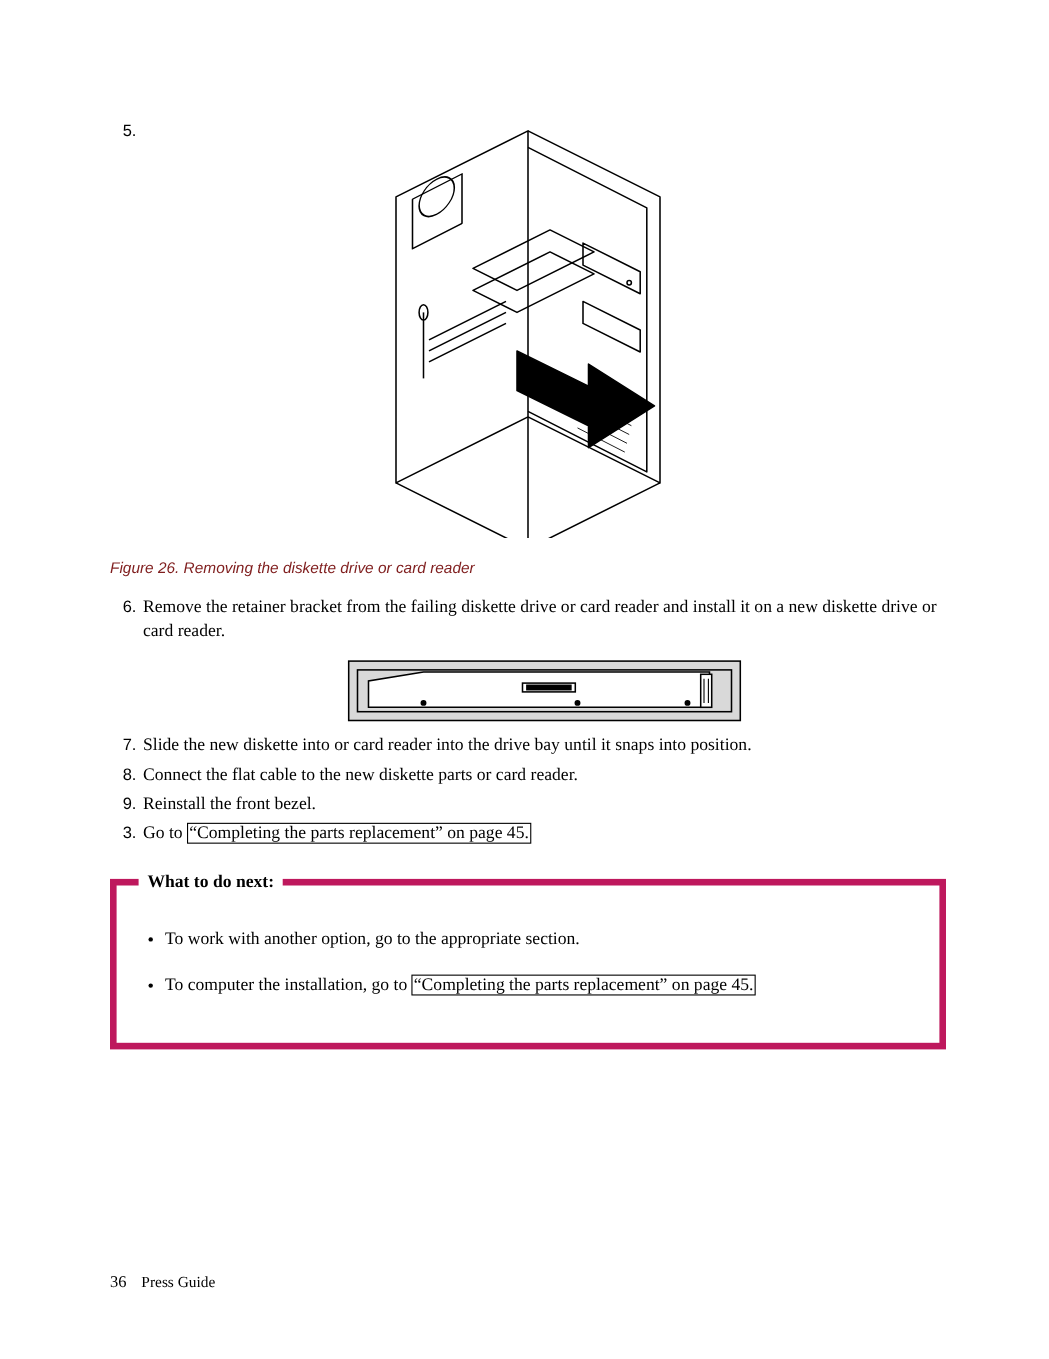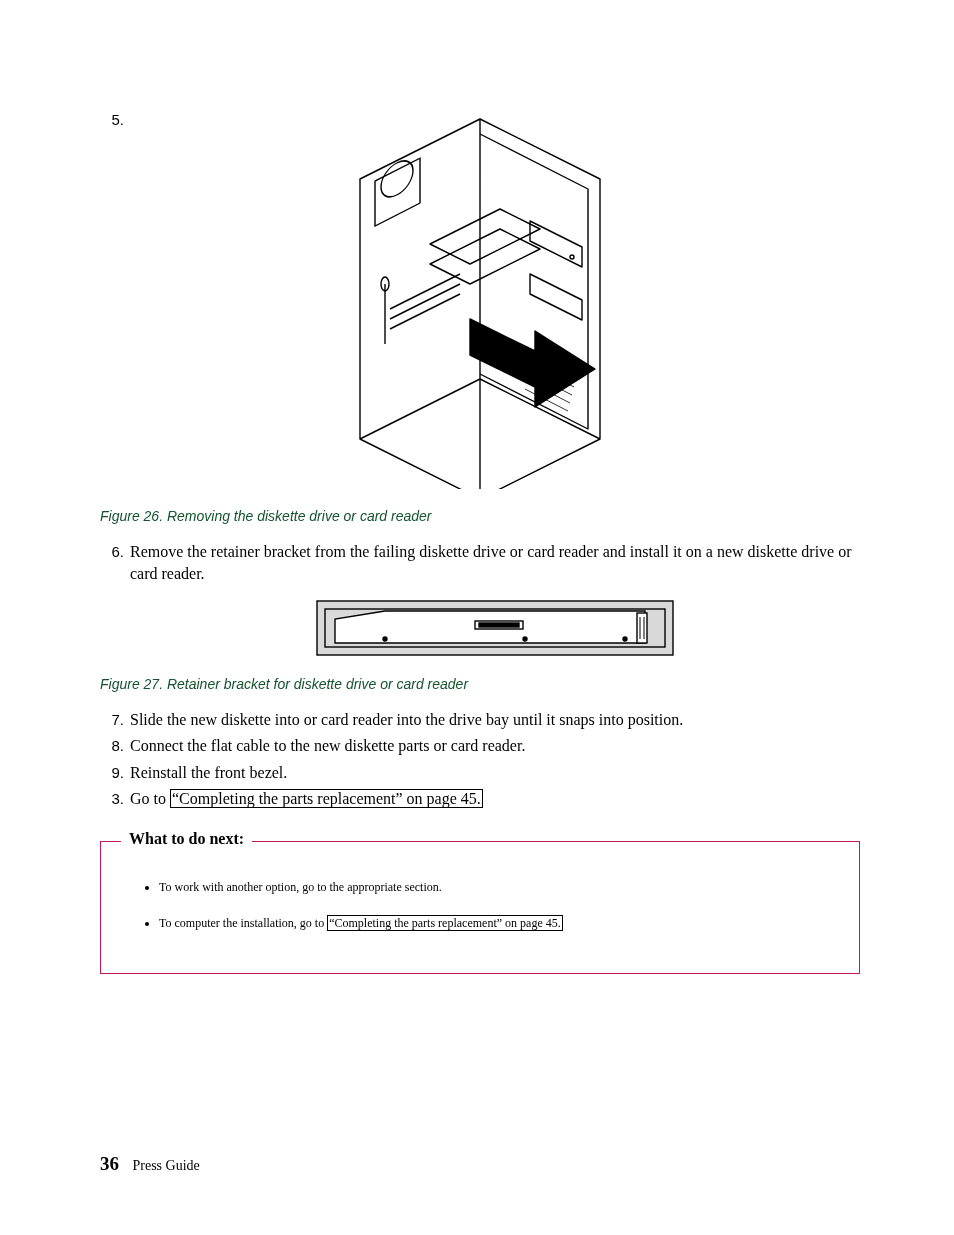--- a/index.html
+++ b/index.html
@@ -19,44 +19,44 @@
   }
   .ol-main > li > .num{
     position:absolute; left:0; top:0; width:24px; text-align:right;
     font-family:Arial,Helvetica,sans-serif; font-size:15px;
   }
   .figure-block{
     margin:14px 0 10px 0;
   }
   .figure-caption{
     font-family:Arial,Helvetica,sans-serif; font-style:italic;
-    font-size:14px; color:#14532d; margin:18px 0 14px -30px;
+    font-size:14px; color:#7f1d1d; margin:18px 0 14px -30px;
   }
   .fig-svg{display:block; margin:0 auto;}
   .legend{
-    margin:30px 0 0 0; padding:18px 22px 22px 36px;
-    border:1px solid #be185d; position:relative;
+    margin:30px 0 0 0; padding:18px 22px 22px 22px;
+    border:6px solid #be185d; position:relative;
   }
   .legend-title{
     position:absolute; top:-0.75em; left:20px; padding:0 8px;
     background:#fff; font-weight:bold; font-size:16px;
   }
   .legend ul{
     margin:4px 0 0 0; padding:0 0 0 22px;
   }
   .legend li{
-    font-size:12px; line-height:1.45; margin:19px 0;
+    font-size:16px; line-height:1.45; margin:19px 0;
   }
   .xref{
     border:1px solid #000; padding:0 1px;
   }
   .footer{
     position:absolute; left:100px; bottom:60px; font-size:14px;
   }
-  .footer .pnum{font-weight:bold; font-size:19px; margin-right:10px;}
+  .footer .pnum{font-weight:normal; font-size:15px; margin-right:10px;}
 </style>
 </head>
 <body>
 
 <div class="page">
 
   <ol class="ol-main">
 
     <li>
       <span class="num">5.</span>
@@ -120,21 +120,20 @@
             <circle cx="70" cy="40" r="2" fill="#000"></circle>
             <circle cx="210" cy="40" r="2" fill="#000"></circle>
             <circle cx="310" cy="40" r="2" fill="#000"></circle>
             <rect x="160" y="22" width="48" height="8" fill="#fff"></rect>
             <rect x="164" y="24" width="40" height="4" fill="#000"></rect>
             <rect x="322" y="14" width="10" height="30" fill="#fff"></rect>
             <path d="M325,18 L325,40 M329,18 L329,40" stroke-width="1"></path>
           </g>
         </svg>
       </div>
-      <div class="figure-caption">Figure 27. Retainer bracket for diskette drive or card reader</div>
     </li>
 
     <li>
       <span class="num">7.</span>
       <span>Slide the new diskette into or card reader into the drive bay until it snaps into position.</span>
     </li>
 
     <li>
       <span class="num">8.</span>
       <span>Connect the flat cable to the new diskette parts or card reader.</span>

